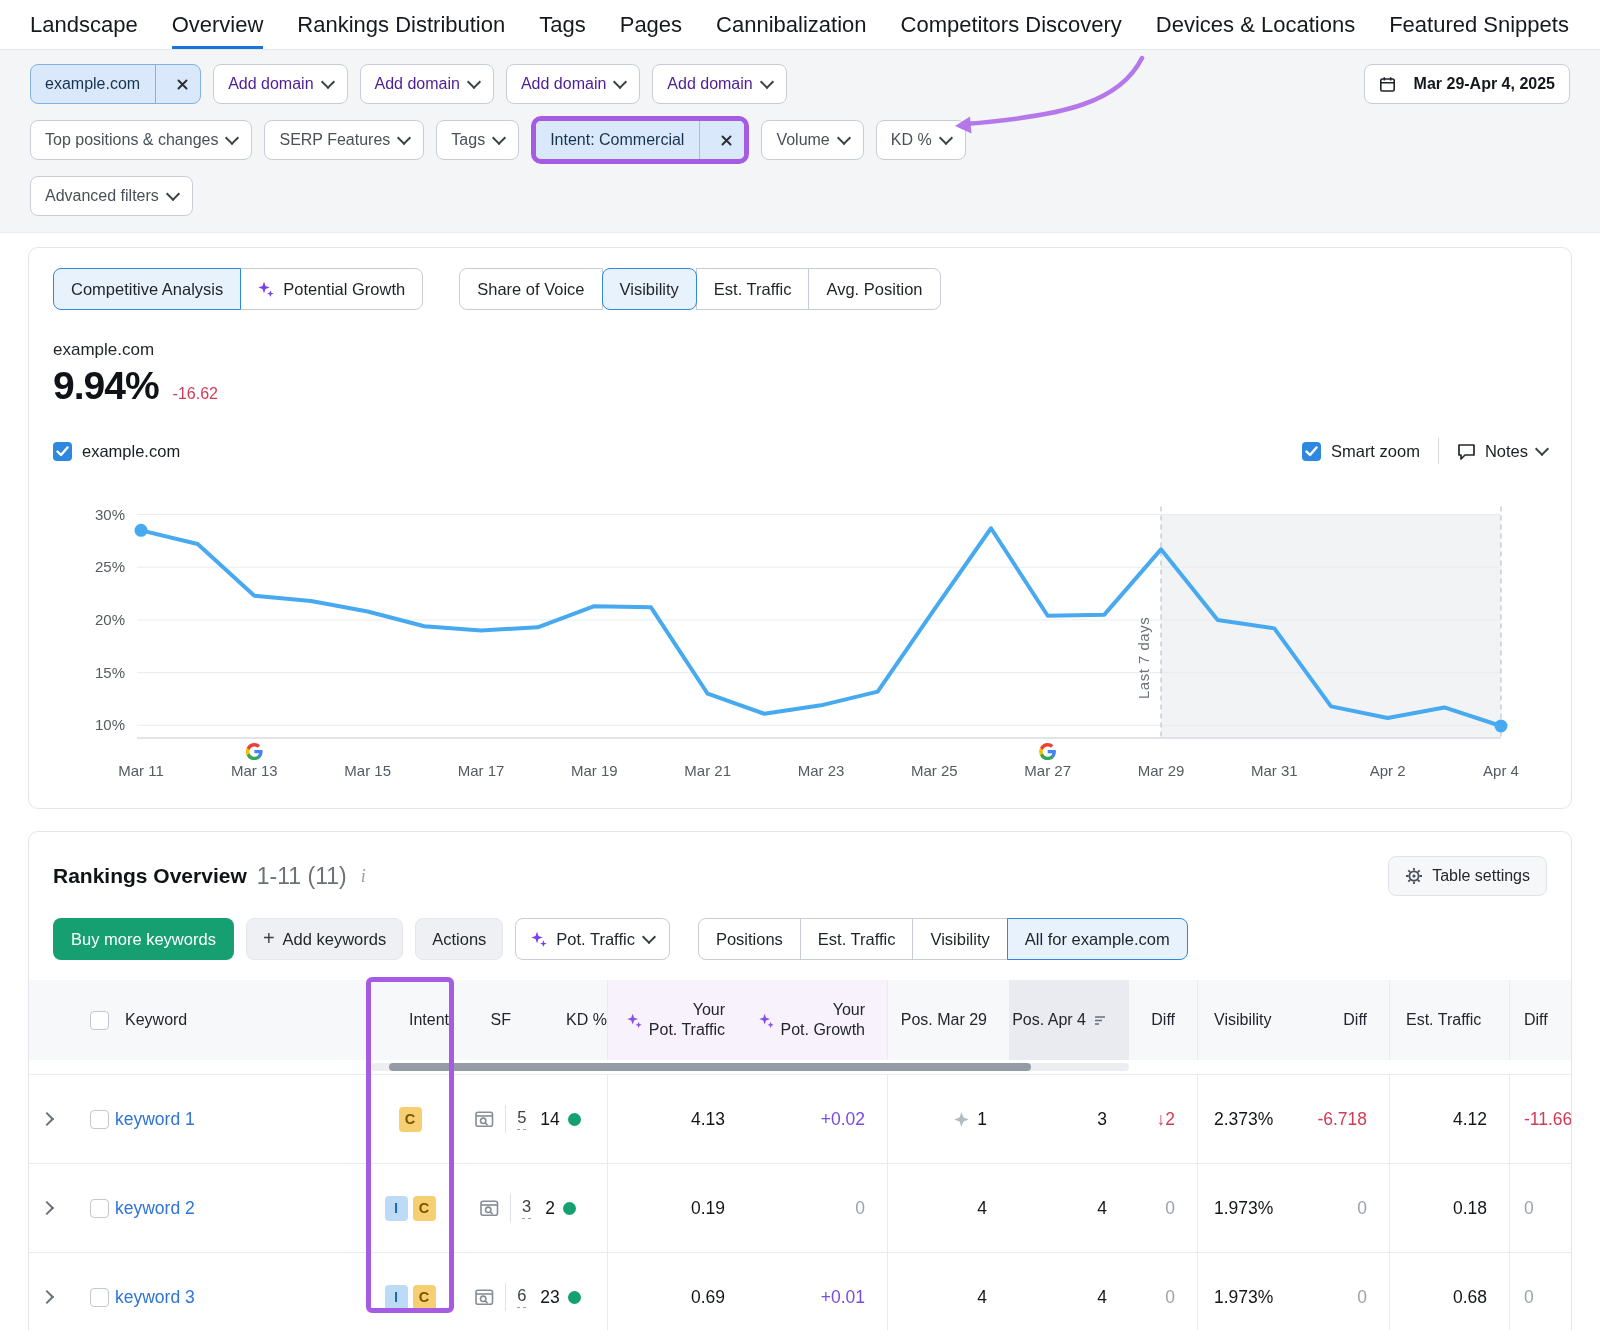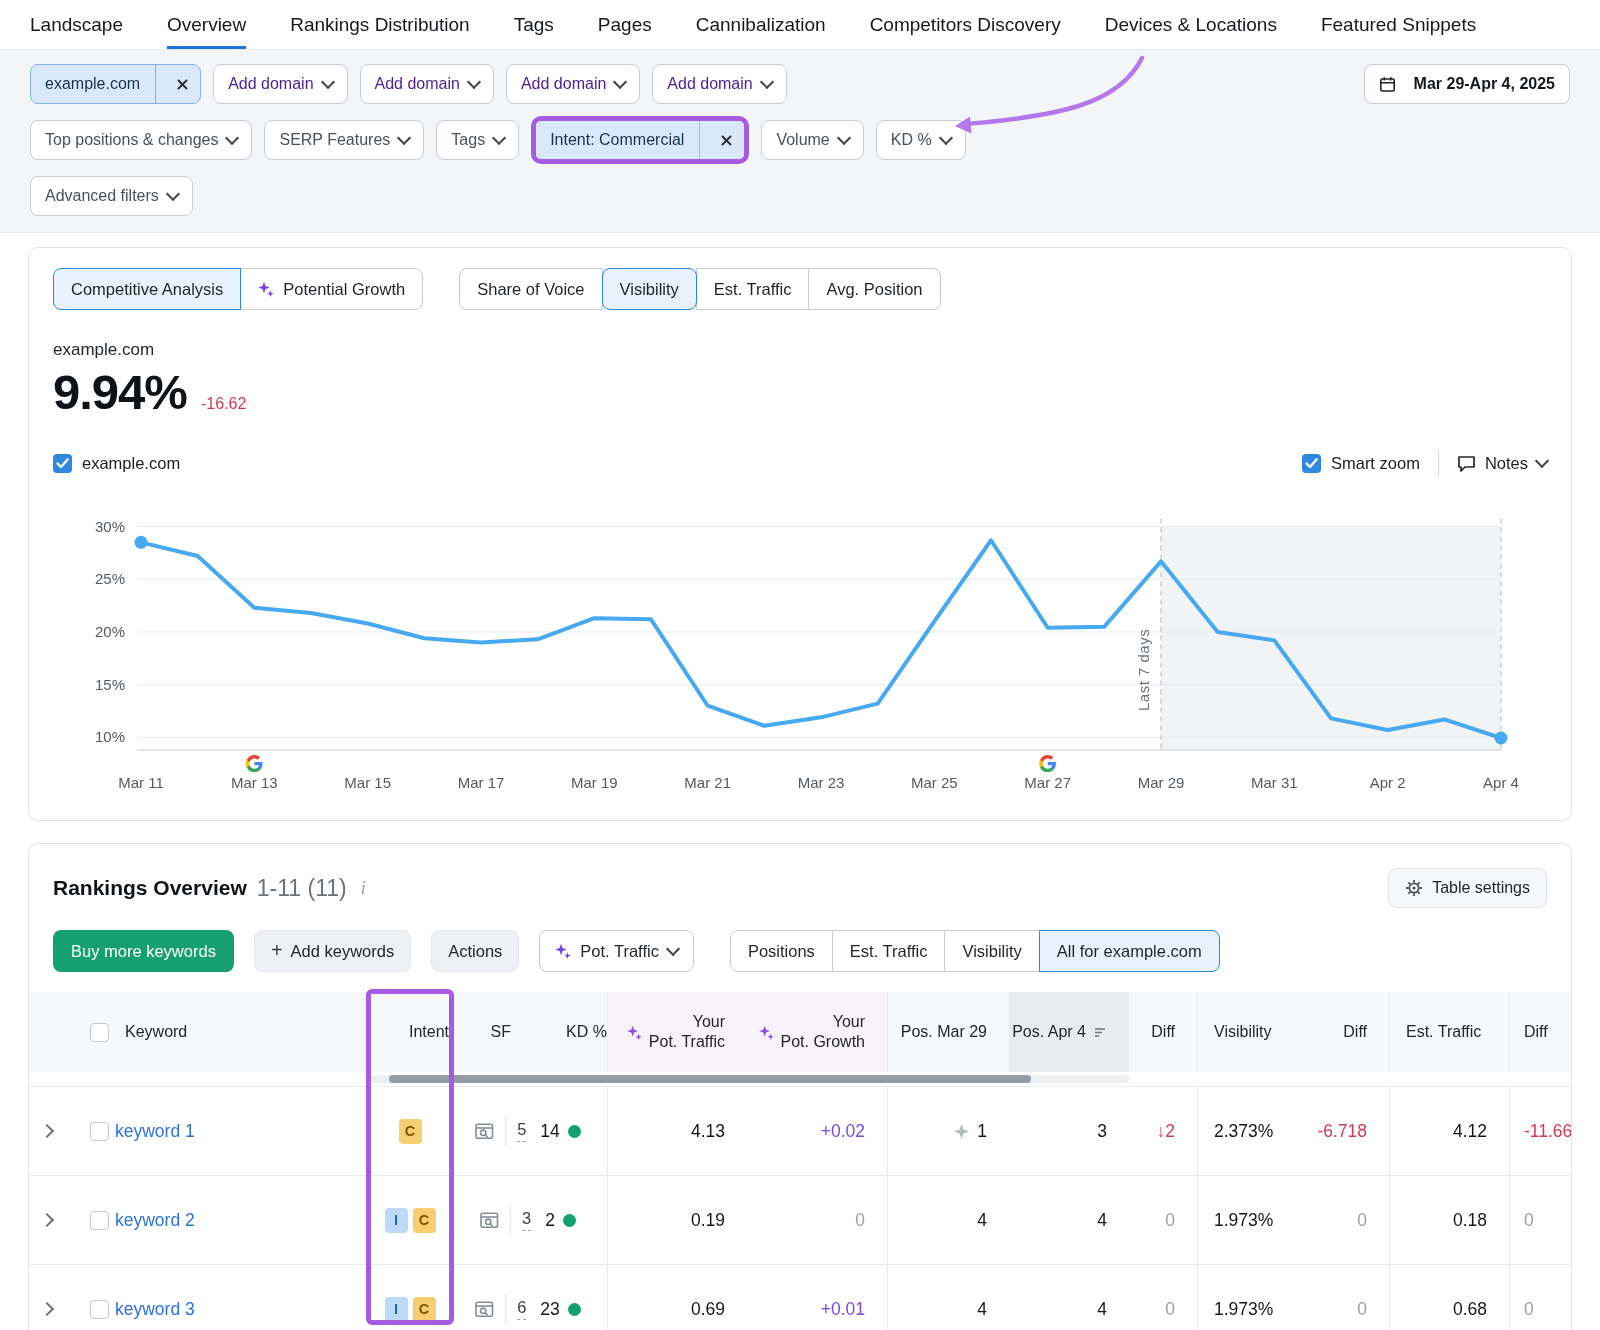--- a/index.html
+++ b/index.html
@@ -1,20 +1,20 @@
 <!DOCTYPE html>
 <html><head>
 <meta charset="utf-8">
 <style>
   html,body{margin:0;padding:0}
   body{width:1600px;height:1330px;overflow:hidden;background:#fff;color:#1b1e22;
        font-family:"Liberation Sans",sans-serif;}
   
-  .nav{display:flex;gap:44px;align-items:stretch;height:49px;padding:0 30px;
-       border-bottom:1px solid #e3e6ea;background:#fff;font-size:19px;white-space:nowrap}
+  .nav{display:flex;gap:34px;align-items:stretch;height:49px;padding:0 30px;
+       border-bottom:1px solid #e3e6ea;background:#fff;font-size:22px;white-space:nowrap}
   .nav .item{display:flex;align-items:center;cursor:pointer;border-bottom:3px solid transparent;
        padding-top:3px;color:#16191d}
   .nav .item.active{border-bottom-color:#1a73d9}
   
   .filters{position:relative;background:#f3f5f7;padding:14px 30px 16px;border-bottom:1px solid #e9ebee}
   .frow{display:flex;gap:12px;align-items:center}
   .frow + .frow{margin-top:12px}
   .chip{display:inline-flex;align-items:center;gap:9px;height:40px;padding:0 14px;background:#fff;
         border:1px solid #c8cdd5;border-radius:8px;font-size:16px;color:#4c1d95;cursor:pointer;
         box-sizing:border-box;white-space:nowrap}
@@ -44,21 +44,21 @@
   .tabs-row{display:flex;gap:36px}
   .seg{display:inline-flex;border-radius:8px}
   .sbtn{display:flex;align-items:center;gap:9px;height:42px;padding:0 17px;font-size:16.5px;
         background:#fff;border:1px solid #c8cdd5;margin-left:-1px;cursor:pointer;color:#1f2327;
         font-family:inherit;position:relative}
   .seg .sbtn:first-child{margin-left:0;border-radius:8px 0 0 8px}
   .seg .sbtn:last-child{border-radius:0 8px 8px 0}
   .sbtn.sel{background:#e7f2fd;border-color:#2f88e0;z-index:2;border-radius:8px}
   .metric-domain{margin-top:30px;font-size:17px;color:#23272c}
   .metric-row{display:flex;align-items:baseline;gap:14px;margin-top:4px}
-  .metric-val{font-size:49px;font-weight:800;letter-spacing:-1px;color:#0f1216}
+  .metric-val{font-size:39px;font-weight:800;letter-spacing:-1px;color:#0f1216}
   .metric-diff{font-size:16px;color:#d23b55}
   .legend-row{display:flex;align-items:center;margin-top:30px;font-size:16.5px}
   .cb{width:19px;height:19px;border-radius:4px;background:#2f88e0;display:inline-flex;
       align-items:center;justify-content:center;cursor:pointer;flex:0 0 auto}
   .cb.empty{background:#fff;border:1.5px solid #c3c8cf;box-sizing:border-box}
   .lg-label{margin-left:10px}
   .legend-right{margin-left:auto;display:flex;align-items:center}
   .vdiv2{width:1px;height:26px;background:#d4d8dd;margin:0 18px}
   .notes{display:flex;align-items:center;gap:9px;cursor:pointer}
   #chart-svg{margin-top:22px;display:block}
@@ -66,21 +66,21 @@
   
   .card2{margin:22px 28px 0;border:1px solid #e2e5e9;border-radius:10px;background:#fff;overflow:hidden}
   .rk-head{display:flex;align-items:center;padding:24px 24px 18px}
   .rk-title{font-size:21px;font-weight:700;color:#101317}
   .rk-range{font-size:23px;color:#6c7278;margin-left:10px}
   .rk-info{font-family:"Liberation Serif",serif;font-style:italic;color:#9aa0a7;font-size:18px;
        margin-left:14px;cursor:pointer}
   .settings-btn{margin-left:auto;display:flex;gap:9px;align-items:center;background:#f6f7f9;
        border:1px solid #dfe2e6;border-radius:8px;height:40px;padding:0 16px;font-size:16px;
        cursor:pointer;font-family:inherit;color:#23272c}
-  .rk-toolbar{display:flex;gap:20px;align-items:center;padding:4px 24px 20px}
+  .rk-toolbar{display:flex;gap:12px;align-items:center;padding:4px 24px 20px}
   .btn-green{background:#16a071;color:#fff;border:0;border-radius:8px;height:42px;padding:0 18px;
        font-size:16.5px;cursor:pointer;font-family:inherit}
   .btn-gray{background:#eef0f3;border:1px solid #e3e6ea;border-radius:8px;height:42px;padding:0 16px;
        font-size:16.5px;display:flex;align-items:center;gap:8px;color:#23272c;cursor:pointer;font-family:inherit}
   .btn-gray .plus{font-size:20px;line-height:1;margin-top:-2px;color:#3c4147}
   .btn-dd{background:#fff;border:1px solid #c8cdd5;border-radius:8px;height:42px;padding:0 15px;
        font-size:16.5px;display:flex;align-items:center;gap:9px;color:#23272c;cursor:pointer;font-family:inherit}
   .view-seg{margin-left:16px}
   
   .table-wrap{position:relative}

